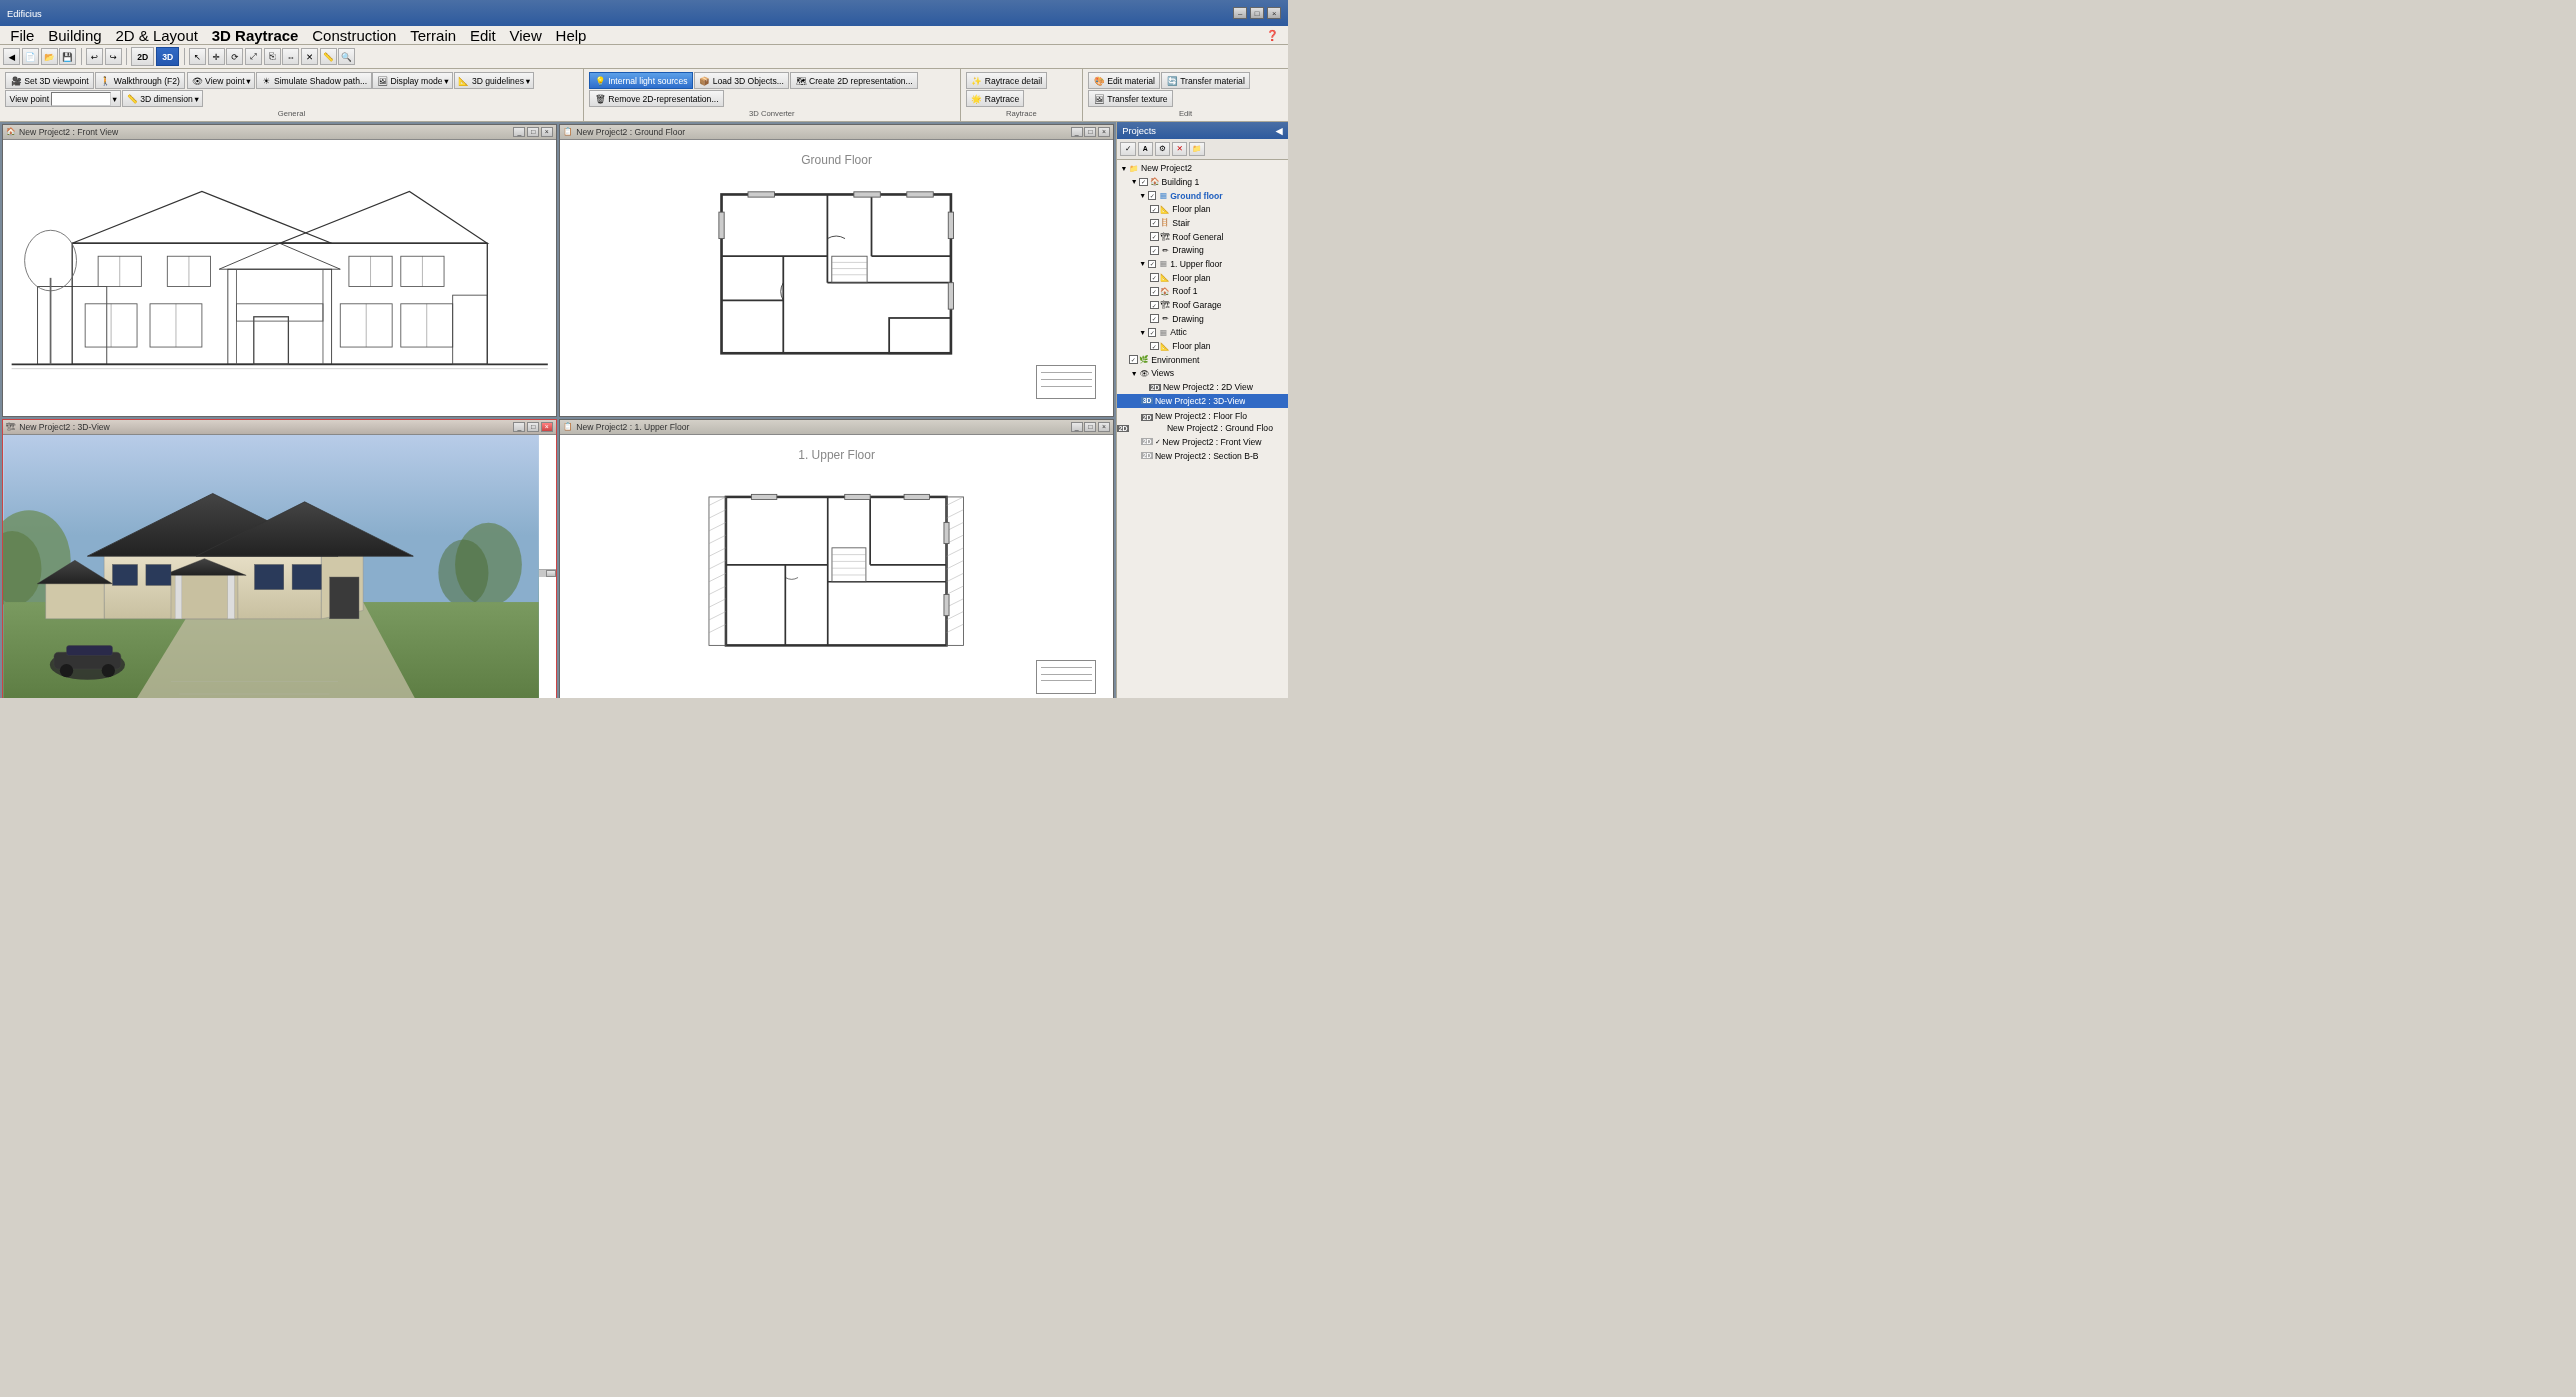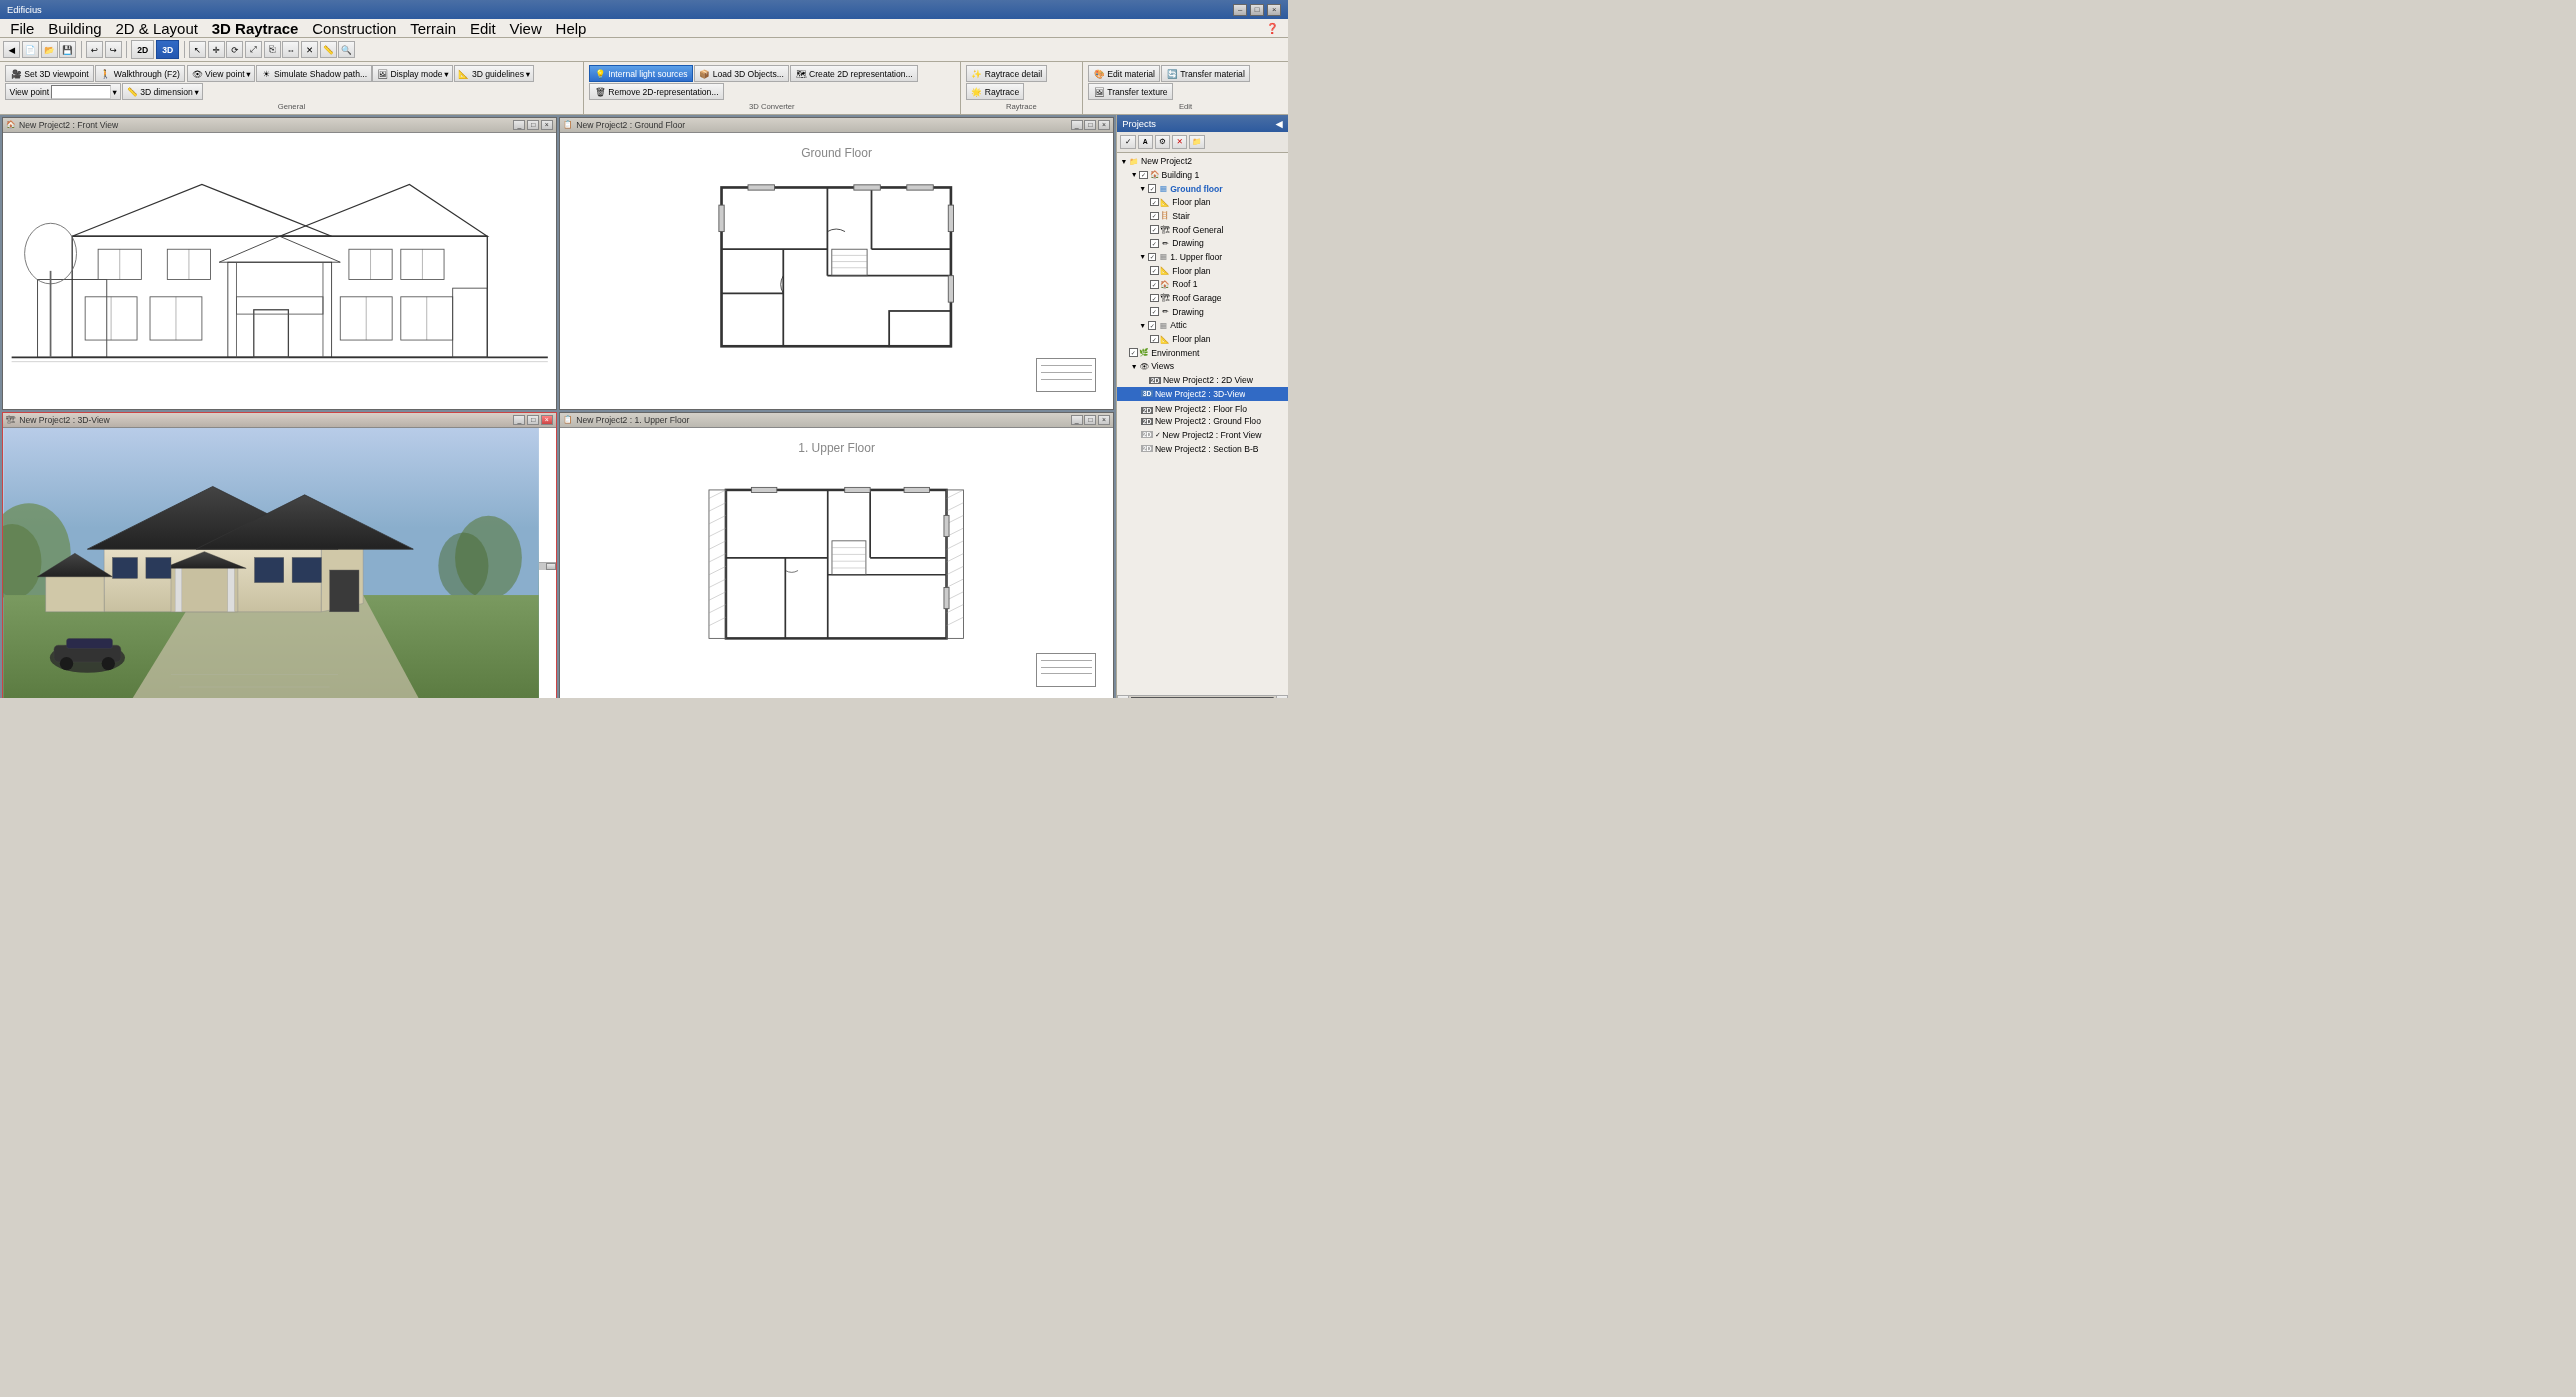--- a/index.html
+++ b/index.html
@@ -8,21 +8,21 @@
       height: 698px;
       font-family: 'Segoe UI', Arial, sans-serif;
       font-size: 9.4px;
       background: #d4d0c8;
       overflow: hidden;
       user-select: none;
     }
 
     
     #titlebar {
-      height: 19px;
+      height: 26px;
       background: linear-gradient(to bottom, #4a6fa5, #2d5a9e);
       display: flex;
       align-items: center;
       justify-content: space-between;
       padding: 0 6.9px;
       color: white;
     }
     #titlebar .controls { display: flex; gap: 3.4px; }
     #titlebar .ctrl-btn {
       width: 13.7px; height: 12px;
@@ -989,21 +989,21 @@
       <div class="tree-item selected" style="padding-left:24px;">
         <span class="badge-3d">3D</span>
         <span class="tree-label">New Project2 : 3D-View</span>
       </div>
 
       <div class="tree-item" style="padding-left:24px;align-items:flex-end;">
         <span class="badge-2d">2D</span>
         <span class="tree-label">New Project2 : Floor Flo</span>
       </div>
 
-      <div class="tree-item" style="padding-left:24px;">
+      <div class="tree-item" style="gap:36px;">
         <span class="badge-2d">2D</span>
         <span class="tree-label">New Project2 : Ground Floo</span>
       </div>
 
       <div class="tree-item" style="padding-left:24px;">
         <span style="font-size:6.9px;background:#aaa;color:white;padding:0 1.7px;margin-right:1.7px;font-weight:bold;">2D</span>
         <span style="font-size:6.9px;margin-right:1.7px;">✓</span>
         <span class="tree-label">New Project2 : Front View</span>
       </div>
 

